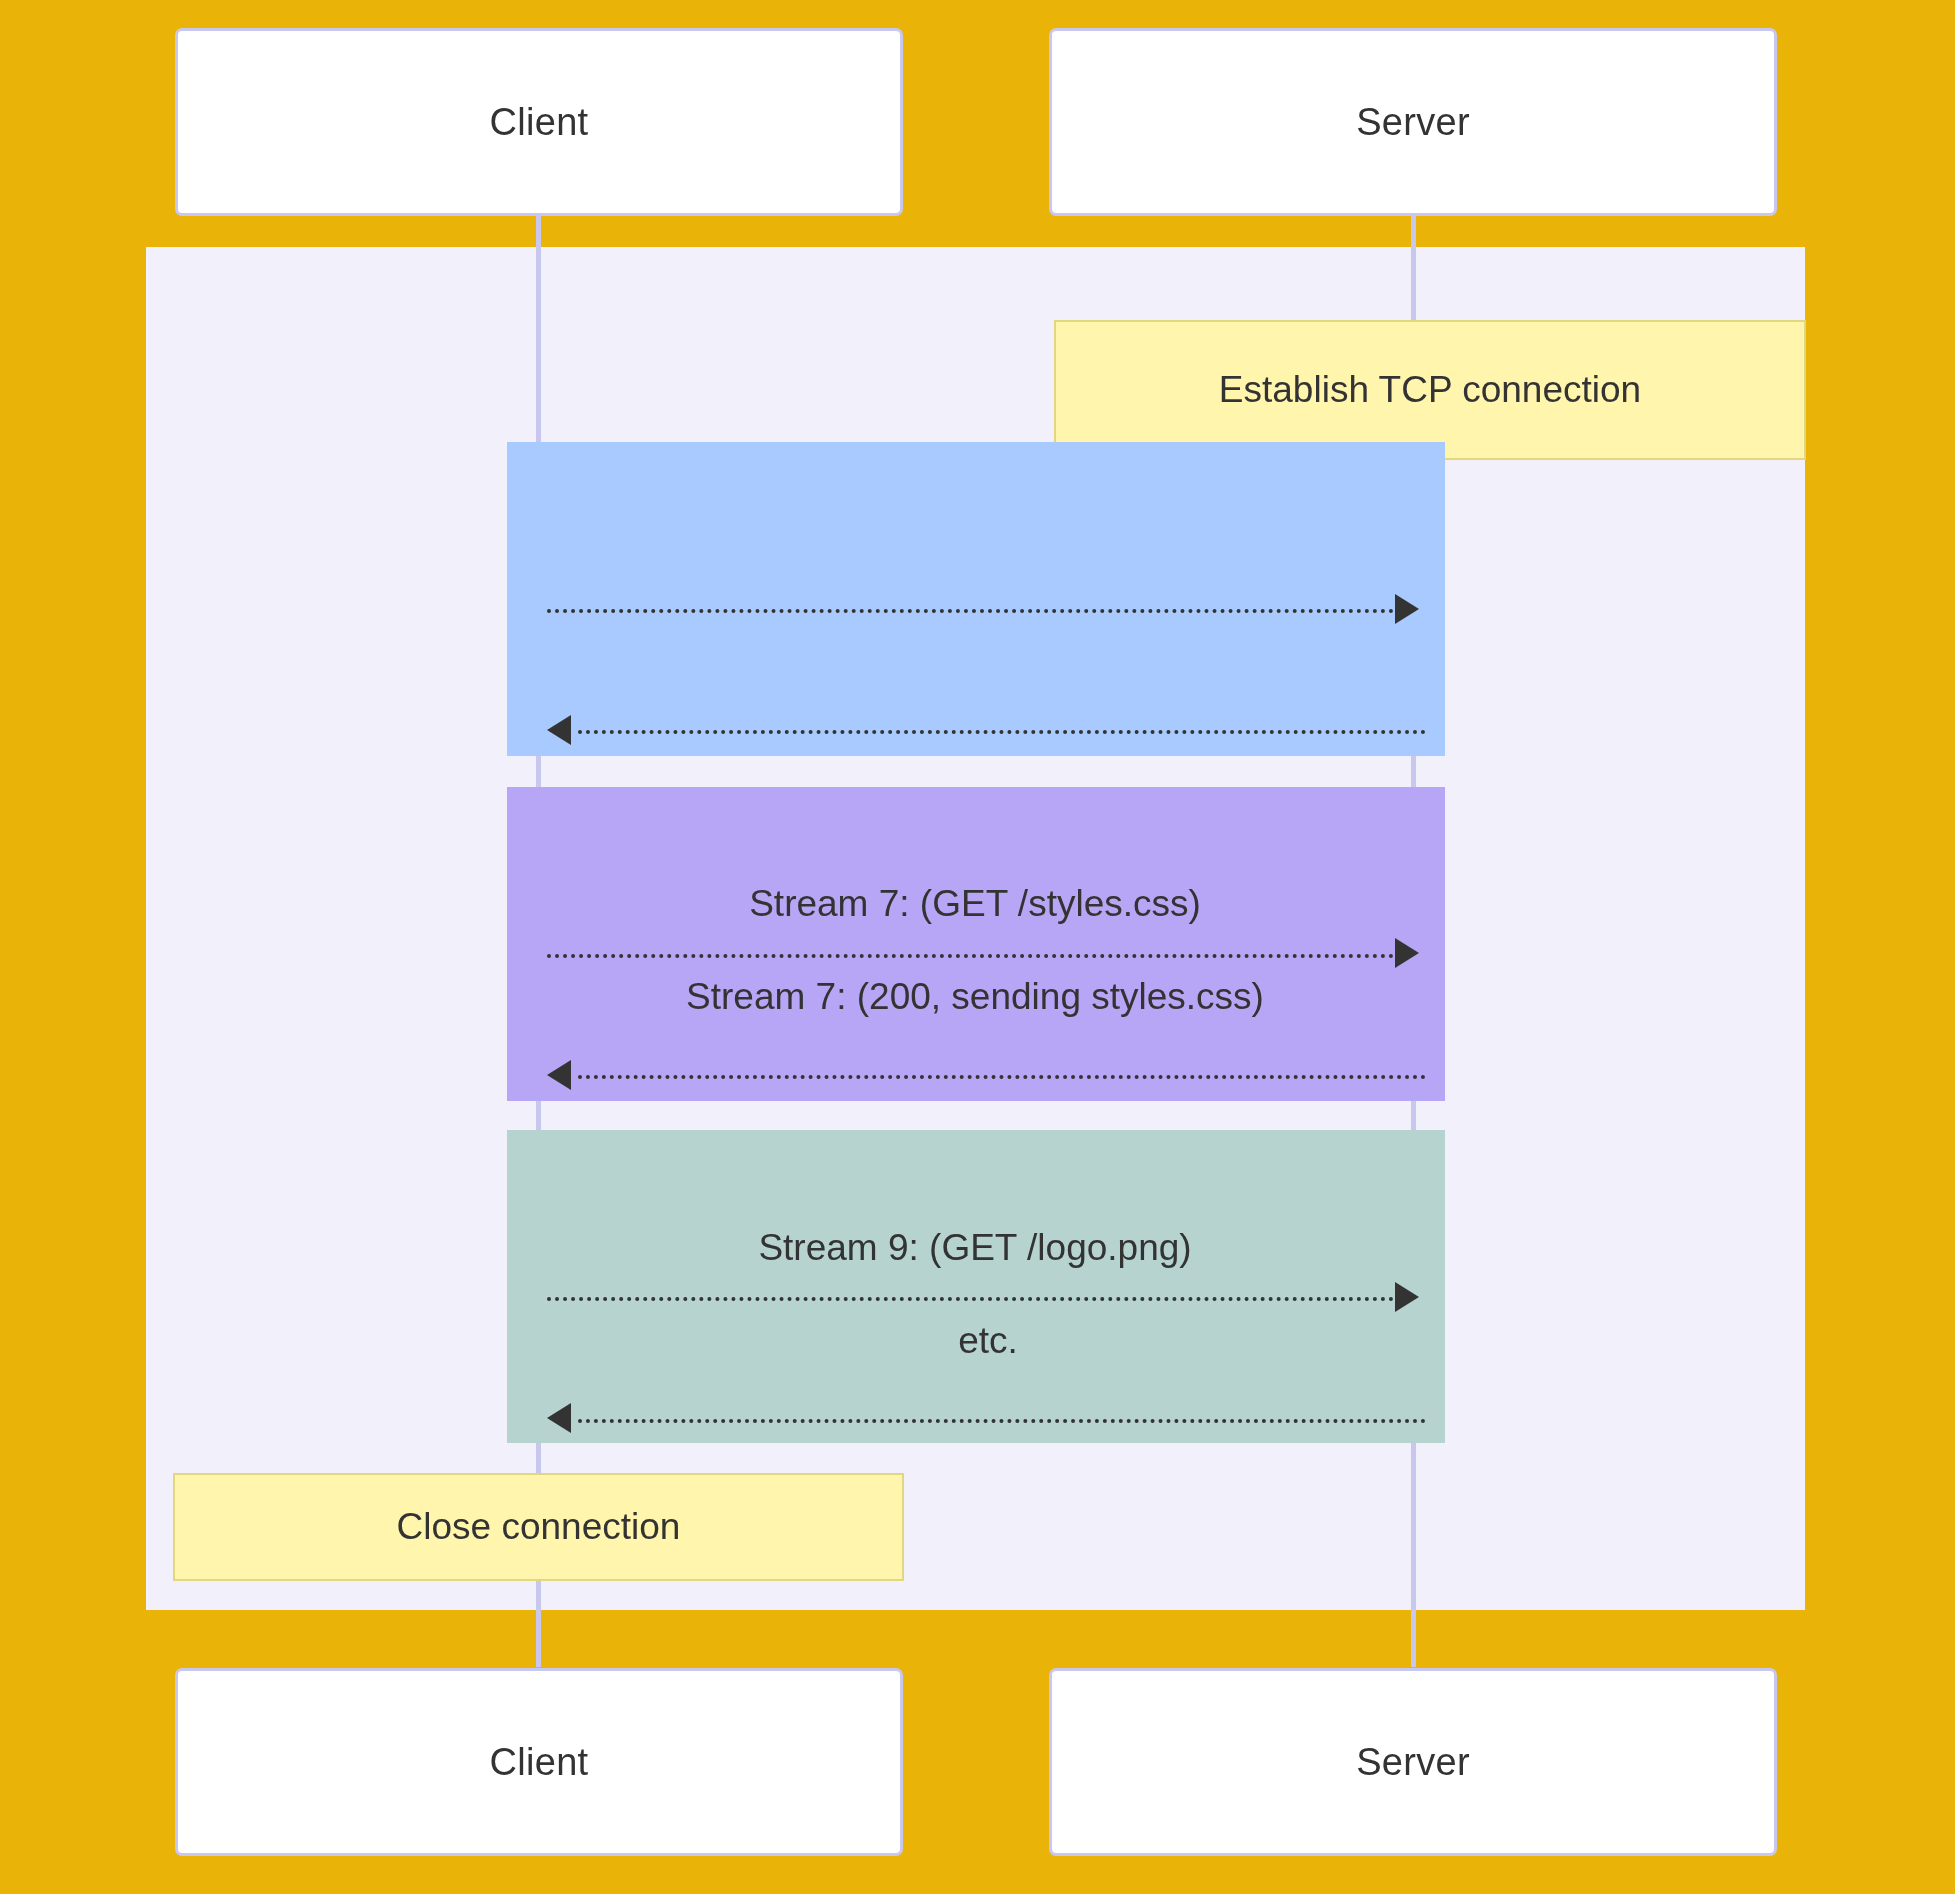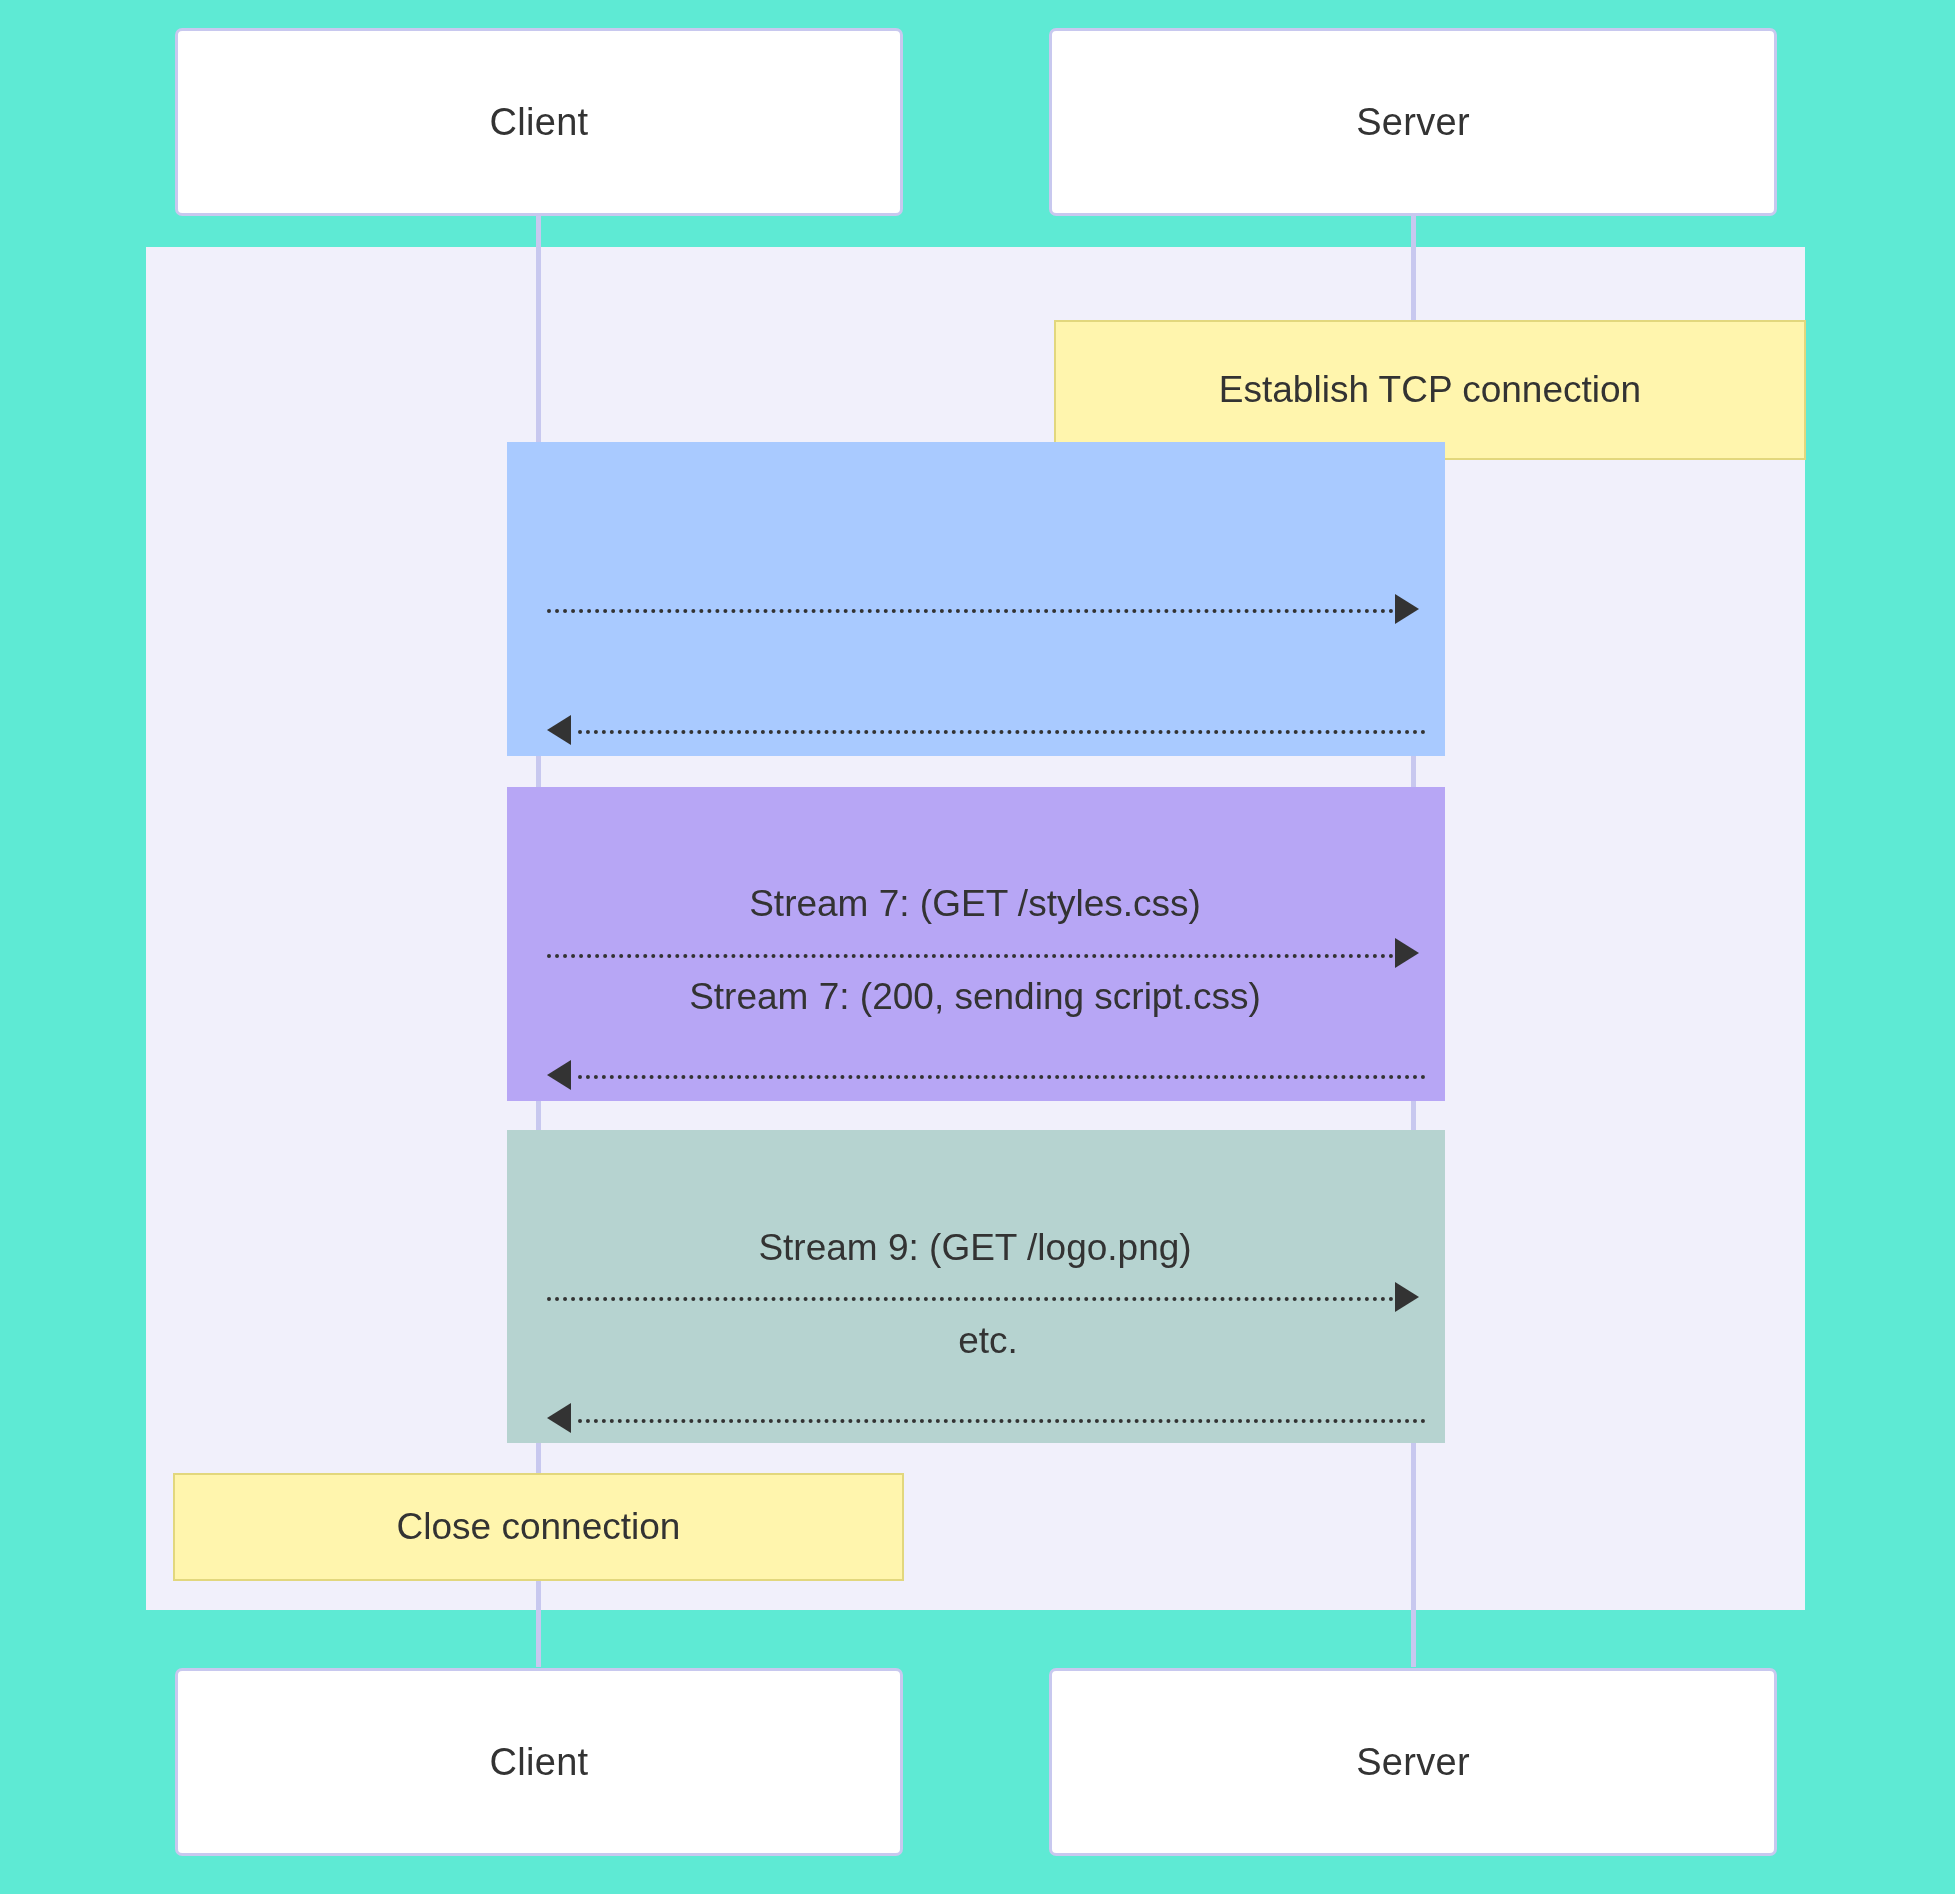--- a/index.html
+++ b/index.html
@@ -1,17 +1,17 @@
 <!DOCTYPE html>
 <html style="font-size:8.1px"><head>
 <meta charset="utf-8">
 <style>
   html,body{margin:0;padding:0;background:#ffffff;}
   body{width:1955px;height:1894px;font-family:"Liberation Sans", sans-serif;}
-  #stage{position:relative;width:1955px;height:1894px;overflow:hidden;background:#5eead4;}
+  #stage{position:relative;width:1955px;height:1894px;overflow:hidden;background:#eab308;}
 
   .bgrect{position:absolute;background:#f1f0fb;}
 
   .participant{
     position:absolute;
     background:#ffffff;
     border:3.1px solid #c8c8ef;
     border-radius:7.1px;
     box-sizing:border-box;
     display:flex;align-items:center;justify-content:center;
@@ -85,21 +85,21 @@
 
   <div class="msgline" style="left:578px;top:730px;width:848px;"></div>
   <div class="arrowhead arrow-left" style="left:547px;top:715px;"></div>
 
   <div class="actrect" style="left:507px;top:787px;width:938px;height:314px;background:#b7a6f5;"></div>
 
   <div class="msglabel" style="left:975px;top:883px;">Stream 7: (GET /styles.css)</div>
   <div class="msgline" style="left:547px;top:954px;width:855px;"></div>
   <div class="arrowhead arrow-right" style="left:1395px;top:938px;"></div>
 
-  <div class="msglabel" style="left:975px;top:976px;">Stream 7: (200, sending script.css)</div>
+  <div class="msglabel" style="left:975px;top:976px;">Stream 7: (200, sending styles.css)</div>
   <div class="msgline" style="left:578px;top:1075px;width:848px;"></div>
   <div class="arrowhead arrow-left" style="left:547px;top:1060px;"></div>
 
   <div class="actrect" style="left:507px;top:1130px;width:938px;height:313px;background:#b6d3d0;"></div>
 
   <div class="msglabel" style="left:975px;top:1227px;">Stream 9: (GET /logo.png)</div>
   <div class="msgline" style="left:547px;top:1297px;width:855px;"></div>
   <div class="arrowhead arrow-right" style="left:1395px;top:1282px;"></div>
 
   <div class="msglabel" style="left:975px;top:1320px;margin-left:13px;">etc.</div>

